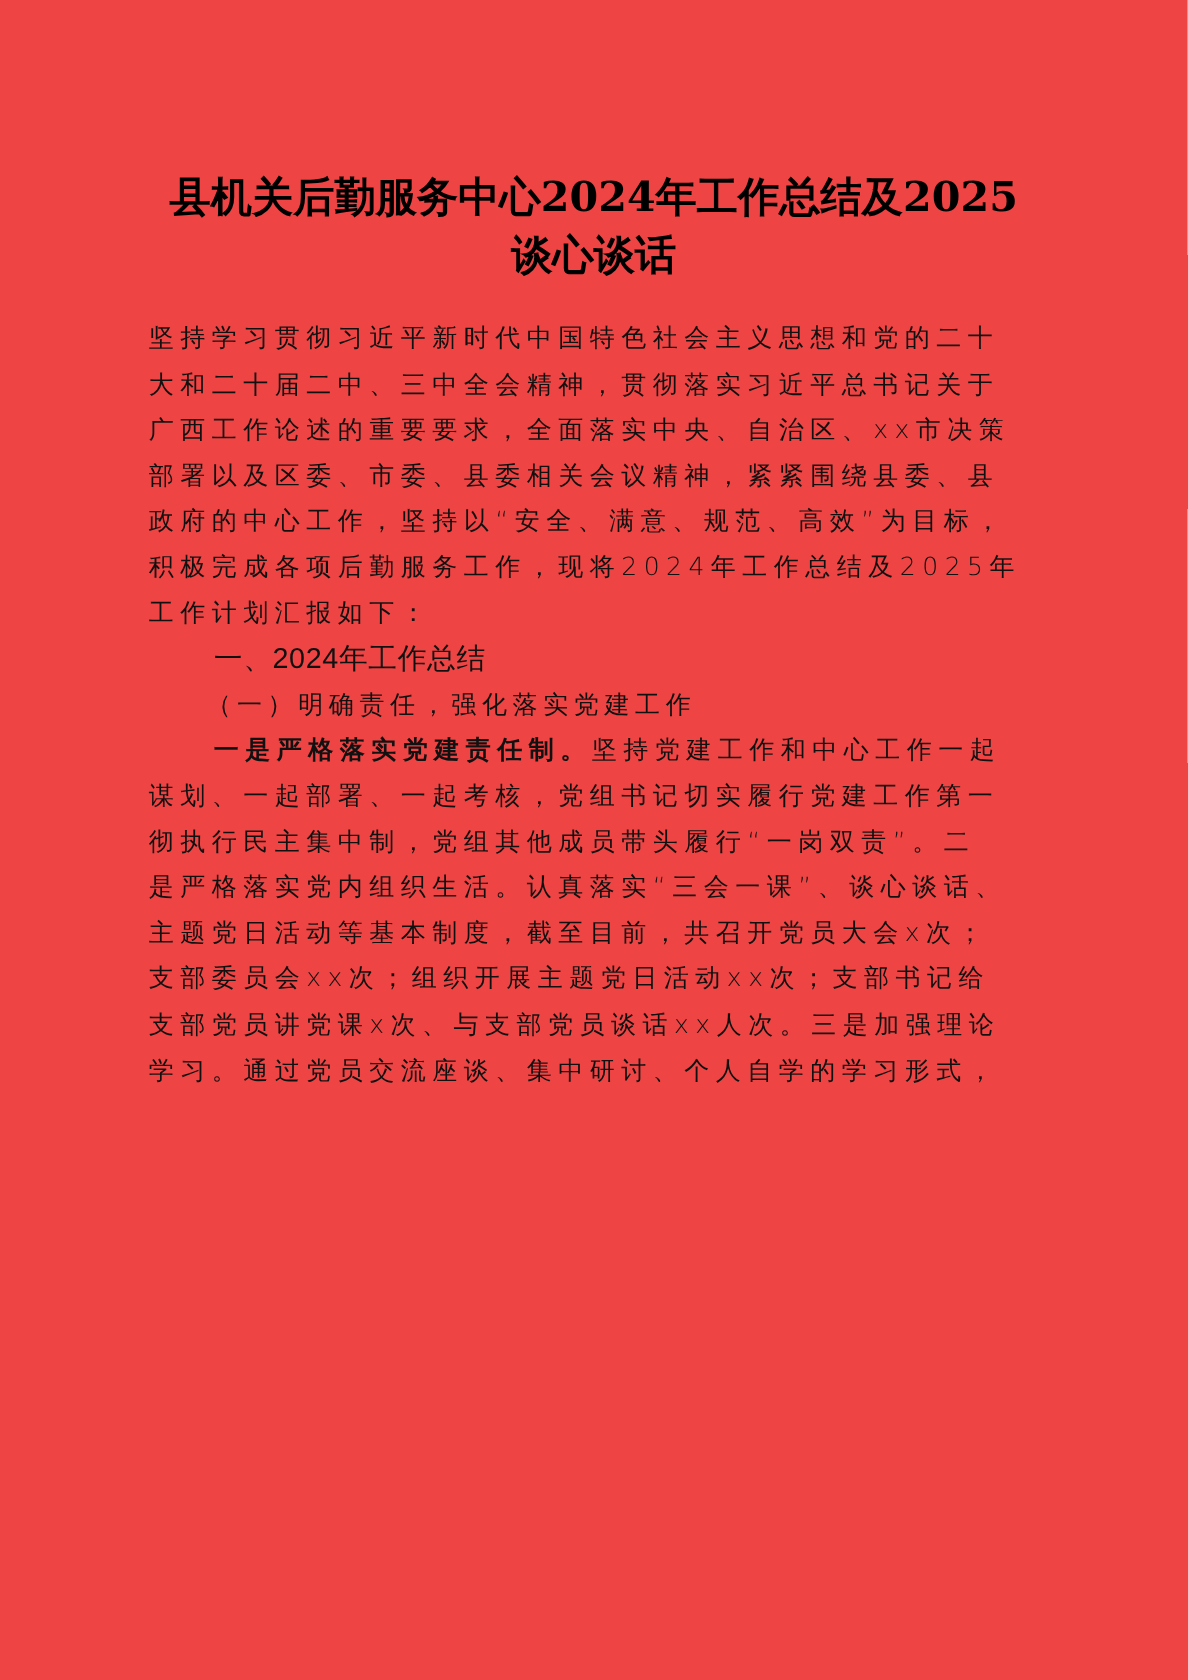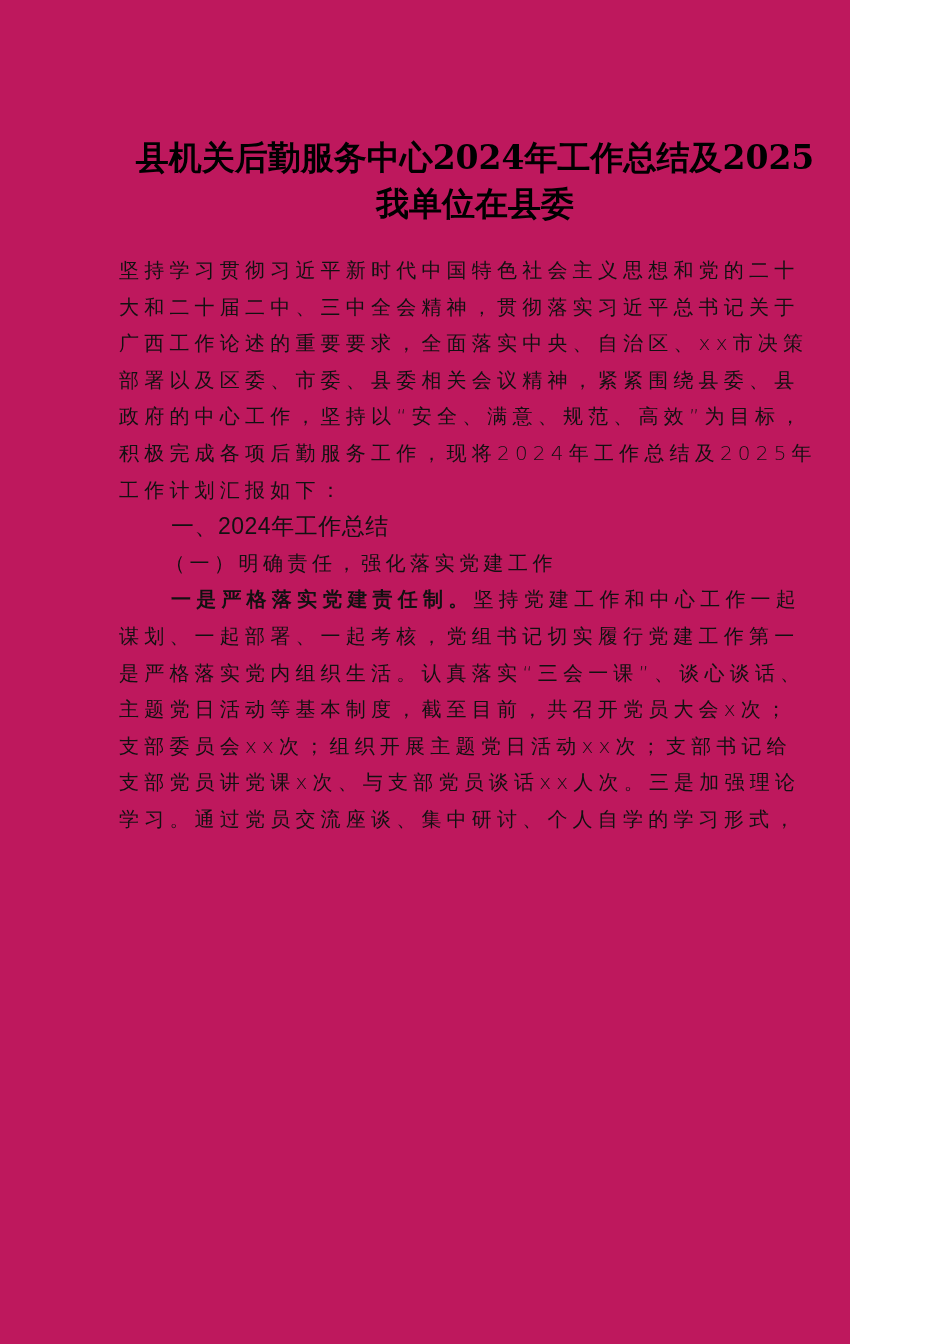--- a/index.html
+++ b/index.html
@@ -10,23 +10,23 @@
   body {
     width: 950px;
     height: 1344px;
     position: relative;
     overflow: hidden;
     color: #111111;
   }
   .page {
     position: absolute;
     left: 0; top: 0;
-    width: 850px;
+    width: 950px;
     height: 1344px;
-    background: #be185d;
+    background: #ef4444;
   }
   .title {
     position: absolute;
     left: 60px;
     width: 830px;
     top: 135px;
     text-align: center;
     font-family: "DejaVu Serif", "Liberation Serif", serif;
     font-weight: bold;
     font-size: 33px;
@@ -68,40 +68,41 @@
     font-weight: bold;
   }
 </style>
 </head>
 <body>
 
 <div class="page">
 
   <div class="title">
     <span class="line">县机关后勤服务中心2024年工作总结及2025</span>
-    <span class="line">我单位在县委</span>
+    <span class="line">谈心谈话</span>
   </div>
 
   <div class="body">
     <div>
       <span class="ln">坚持学习贯彻习近平新时代中国特色社会主义思想和党的二十</span>
       <span class="ln">大和二十届二中、三中全会精神，贯彻落实习近平总书记关于</span>
       <span class="ln">广西工作论述的重要要求，全面落实中央、自治区、xx市决策</span>
       <span class="ln">部署以及区委、市委、县委相关会议精神，紧紧围绕县委、县</span>
       <span class="ln">政府的中心工作，坚持以“安全、满意、规范、高效”为目标，</span>
       <span class="ln">积极完成各项后勤服务工作，现将2024年工作总结及2025年</span>
       <span class="ln">工作计划汇报如下：</span>
     </div>
 
     <span class="ln indent h1">一、2024年工作总结</span>
     <span class="ln indent h2" style="padding-left:46px;">（一）明确责任，强化落实党建工作</span>
 
     <div>
       <span class="ln indent"><span class="lead">一是严格落实党建责任制。</span><span>坚持党建工作和中心工作一起</span></span>
       <span class="ln">谋划、一起部署、一起考核，党组书记切实履行党建工作第一</span>
+      <span class="ln">彻执行民主集中制，党组其他成员带头履行“一岗双责”。二</span>
       <span class="ln">是严格落实党内组织生活。认真落实“三会一课”、谈心谈话、</span>
       <span class="ln">主题党日活动等基本制度，截至目前，共召开党员大会x次；</span>
       <span class="ln">支部委员会xx次；组织开展主题党日活动xx次；支部书记给</span>
       <span class="ln">支部党员讲党课x次、与支部党员谈话xx人次。三是加强理论</span>
       <span class="ln">学习。通过党员交流座谈、集中研讨、个人自学的学习形式，</span>
     </div>
   </div>
 
 </div>
 

